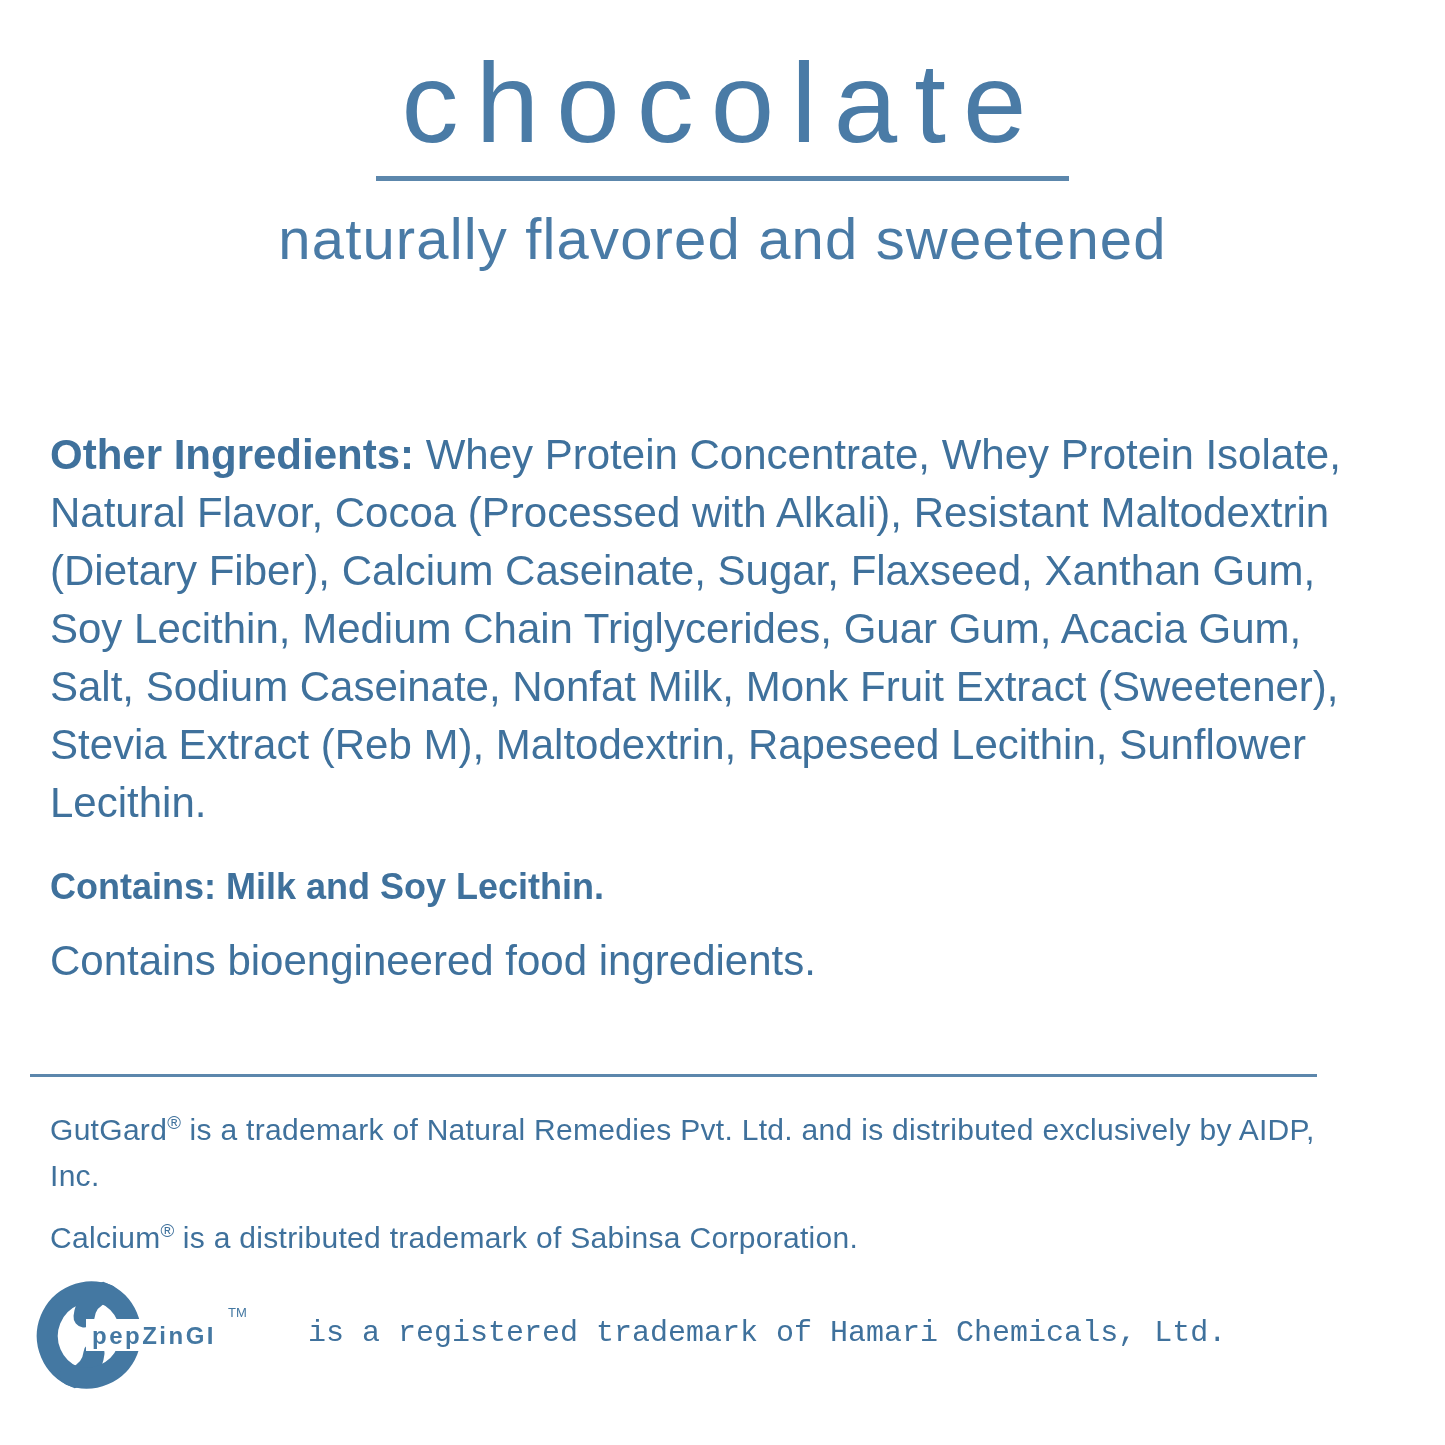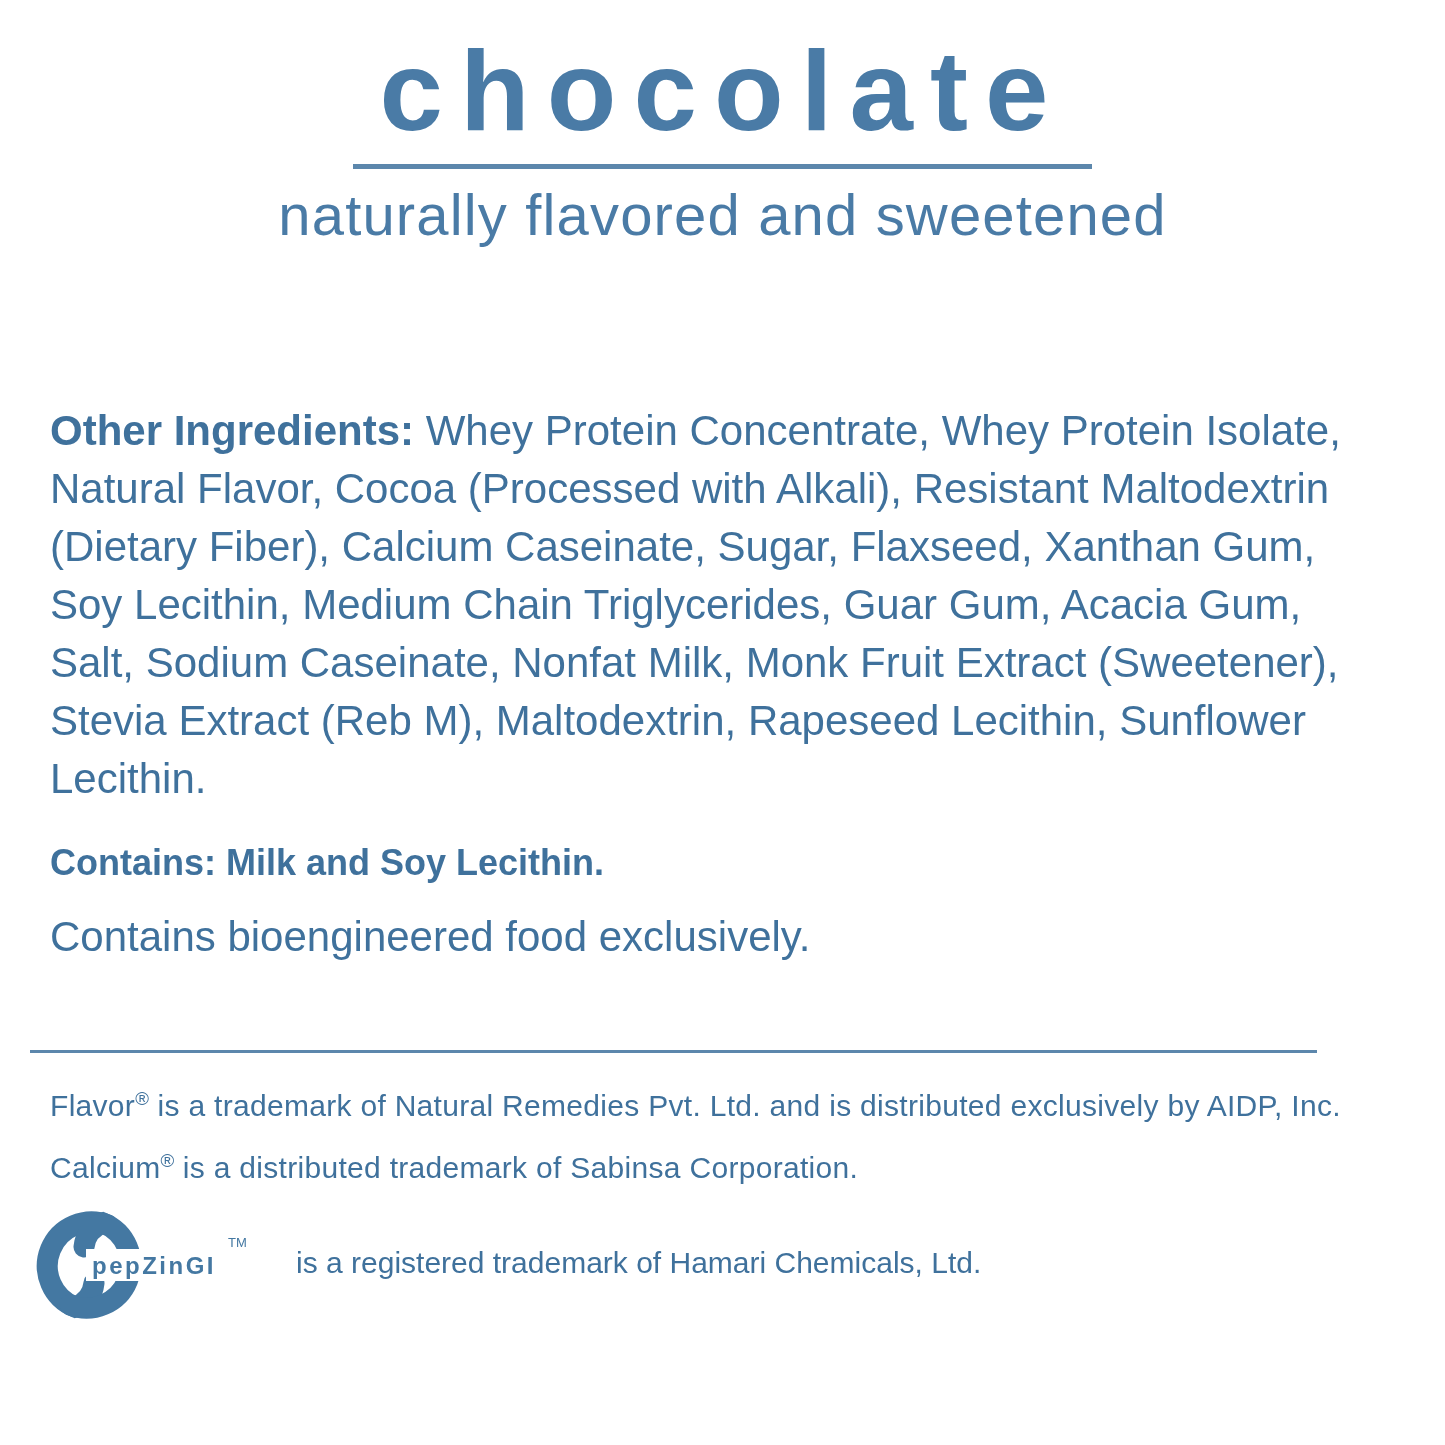--- a/index.html
+++ b/index.html
@@ -11,22 +11,22 @@
   *{box-sizing:border-box;}
   html,body{margin:0;padding:0;background:#ffffff;}
   .label{
     width:1445px;height:1445px;background:#ffffff;overflow:hidden;
     font-family:"Liberation Sans",sans-serif;color:var(--blue-text);
     position:relative;
   }
   
   .header{text-align:center;padding-top:34px;}
   .title{
-    display:inline-block;margin:0;padding:0 26px 16px 26px;
-    font-size:114px;font-weight:700;line-height:1;
+    display:inline-block;margin:12px;padding:0 26px 16px 26px;
+    font-size:114px;font-weight:400;line-height:1;
     letter-spacing:0.15em;color:var(--blue-title);
     border-bottom:5px solid var(--blue-rule);
     font-family:"Liberation Sans",sans-serif;
   }
   .subtitle{
     margin-top:12px;font-size:58px;font-weight:300;
     letter-spacing:0.02em;color:var(--blue-title);
   }
   
   .content{padding:138px 60px 0 34px;}
@@ -61,44 +61,44 @@
   }
   .pepzin-logo .logo-text{
     fill:var(--blue-logo);font-family:"Liberation Sans",sans-serif;
     font-size:24px;font-weight:bold;letter-spacing:2.5px;
   }
   .pepzin-logo .logo-tm{
     fill:var(--blue-logo);font-family:"Liberation Sans",sans-serif;
     font-size:13px;letter-spacing:0;
   }
   .pepzin-rest{
-    font-size:30px;margin-left:10px;transform:translateY(-4px);
+    font-size:30px;margin-left:22px;transform:translateY(-4px);font-family:Liberation Mono, monospace;
   }
 </style>
 </head>
 <body>
 
 <div class="label">
 
   <header class="header">
     <h1 class="title">chocolate</h1>
     <div class="subtitle">naturally flavored and sweetened</div>
   </header>
 
   <main class="content">
 
     <p class="ingredients"><span class="lead">Other Ingredients:</span><span> Whey Protein Concentrate, Whey Protein Isolate, Natural Flavor, Cocoa (Processed with Alkali), Resistant Maltodextrin (Dietary Fiber), Calcium Caseinate, Sugar, Flaxseed, Xanthan Gum, Soy Lecithin, Medium Chain Triglycerides, Guar Gum, Acacia Gum, Salt, Sodium Caseinate, Nonfat Milk, Monk Fruit Extract (Sweetener), Stevia Extract (Reb M), Maltodextrin, Rapeseed Lecithin, Sunflower Lecithin.</span></p>
 
     <p class="allergen">Contains: Milk and Soy Lecithin.</p>
 
-    <p class="bio">Contains bioengineered food exclusively.</p>
+    <p class="bio">Contains bioengineered food ingredients.</p>
 
     <hr class="divider">
 
-    <p class="tm-line"><span>Flavor</span><sup class="reg">®</sup><span> is a trademark of Natural Remedies Pvt. Ltd. and is distributed exclusively by AIDP, Inc.</span></p>
+    <p class="tm-line"><span>GutGard</span><sup class="reg">®</sup><span> is a trademark of Natural Remedies Pvt. Ltd. and is distributed exclusively by AIDP, Inc.</span></p>
 
     <p class="tm-line"><span>Calcium</span><sup class="reg">®</sup><span> is a distributed trademark of Sabinsa Corporation.</span></p>
 
     <div class="pepzin-row">
       <svg class="pepzin-logo" width="252" height="120" viewBox="0 0 252 120" aria-hidden="true">
         <path class="arc" d="M74,18 A44 44 0 1 0 41,100 Q58,94 60,76"></path>
         <path class="arc" d="M74,18 A44 44 0 1 0 41,100 Q58,94 60,76" transform="rotate(180 55 58)"></path>
         <rect x="52" y="42" width="200" height="32" fill="#ffffff"></rect>
         <text class="logo-text" x="58" y="67">pepZinGI</text>
         <text class="logo-tm" x="194" y="40">TM</text>

